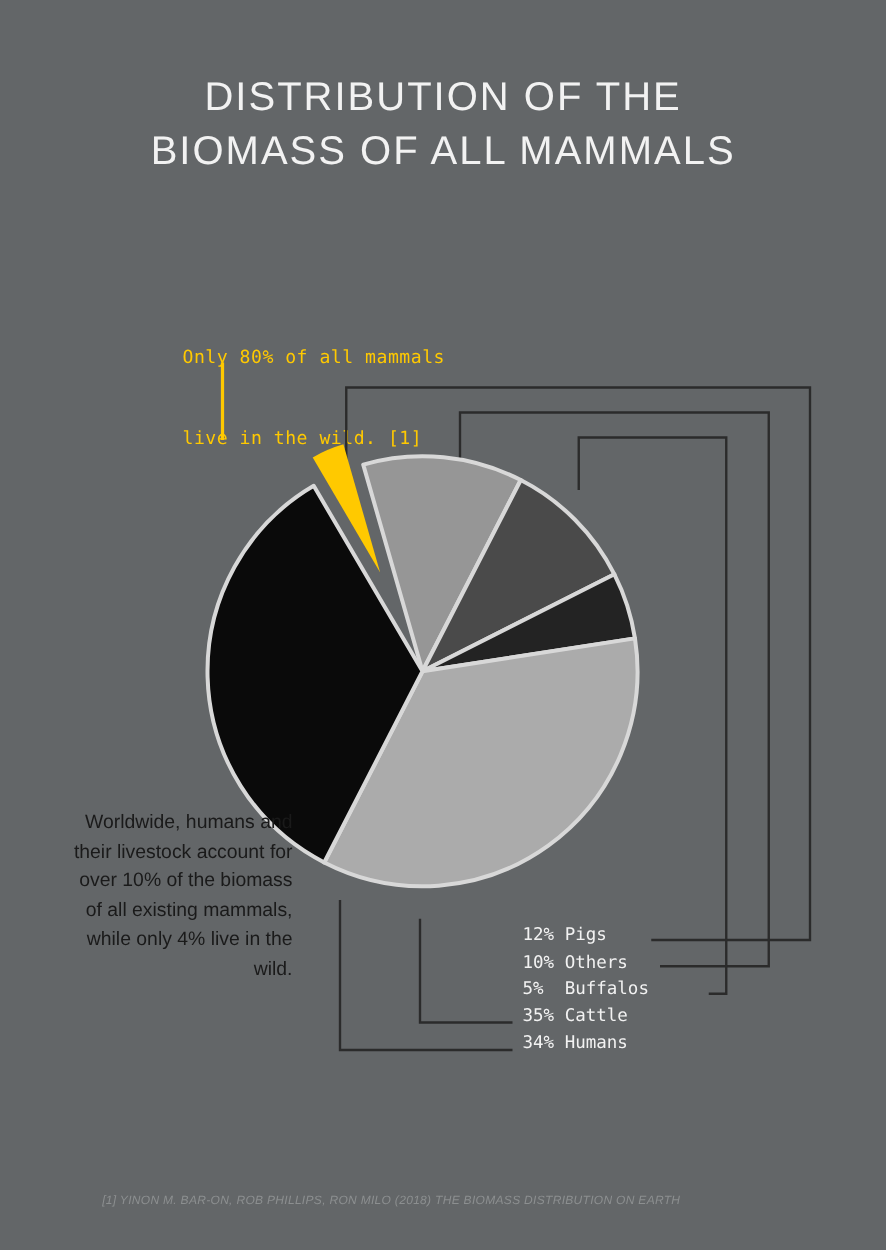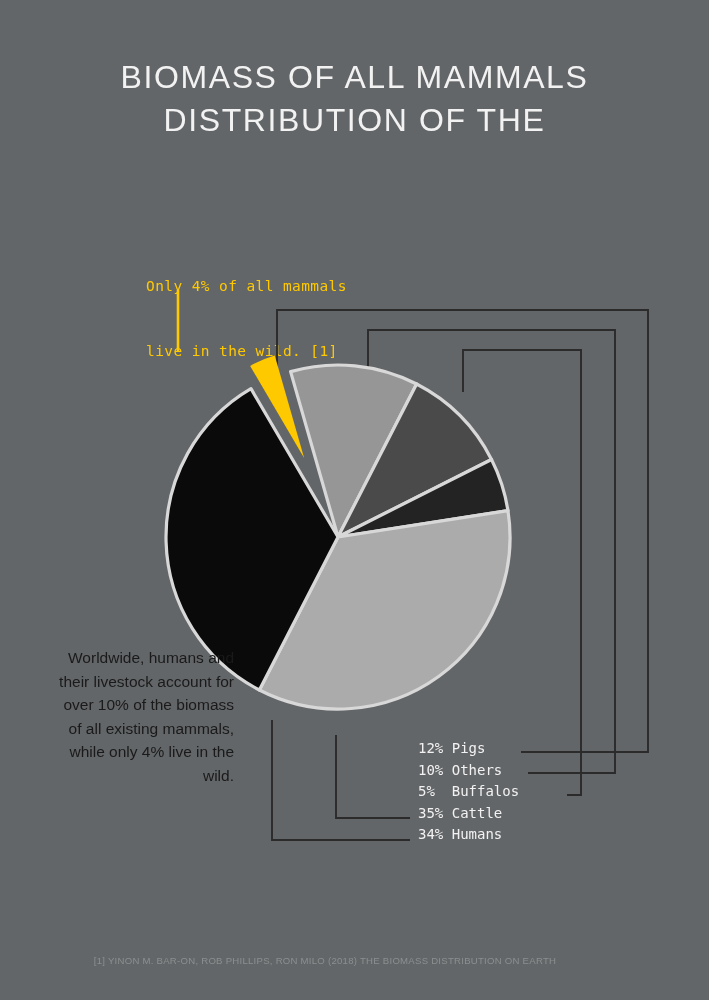--- a/index.html
+++ b/index.html
@@ -77,51 +77,52 @@
   .legend-row { display: block; }
   .legend-row.is-emphasis { font-weight: normal; }
   .legend-pct {
     display: inline-block;
     width: 4ch;
   }
 
   
   .footnote {
     position: absolute;
-    left: 16px;
+    left: 4px;
     top: 955px;
     width: 618px;
     text-align: center;
     color: #8c8f90;
     font-size: 9.6px;
     letter-spacing: 0.25px;
     text-transform: uppercase;
+    font-style: italic;
   }
 
   
   #art {
     position: absolute;
     left: 0;
     top: 0;
     width: 709px;
     height: 1000px;
   }
 </style>
 </head>
 <body>
 
 <div id="poster">
 
   <div class="title-block">
+    <span class="title-line">Distribution of the</span>
     <span class="title-line">Biomass of all Mammals</span>
-    <span class="title-line">Distribution of the</span>
   </div>
 
   <div class="callout">
-    <span class="callout-line">Only 4% of all mammals</span>
+    <span class="callout-line">Only 80% of all mammals</span>
     <span class="callout-line">live in the wild. [1]</span>
   </div>
 
   <svg id="art" viewBox="0 0 709 1000">
     <g id="leader-lines">
         <polyline points="277,400 277,310 648,310 648,752 521,752" fill="none" stroke="#2b2b2b" stroke-width="1.9"></polyline>
         <polyline points="368,377 368,330 615,330 615,773 528,773" fill="none" stroke="#2b2b2b" stroke-width="1.9"></polyline>
         <polyline points="463,392 463,350 581,350 581,795 567,795" fill="none" stroke="#2b2b2b" stroke-width="1.9"></polyline>
         <polyline points="336,735 336,818 410,818" fill="none" stroke="#2b2b2b" stroke-width="1.9"></polyline>
         <polyline points="272,720 272,840 410,840" fill="none" stroke="#2b2b2b" stroke-width="1.9"></polyline>

